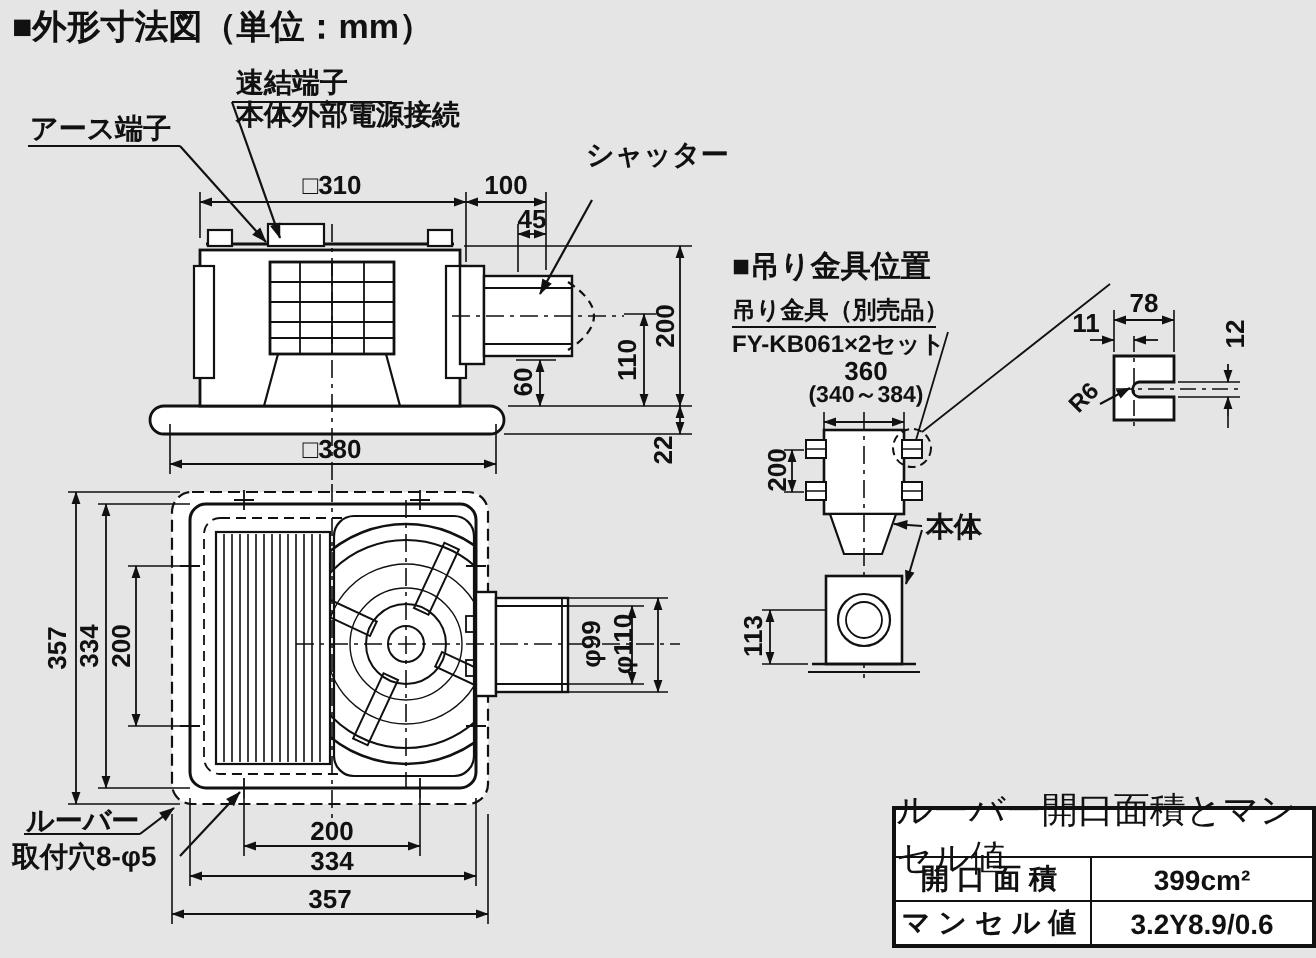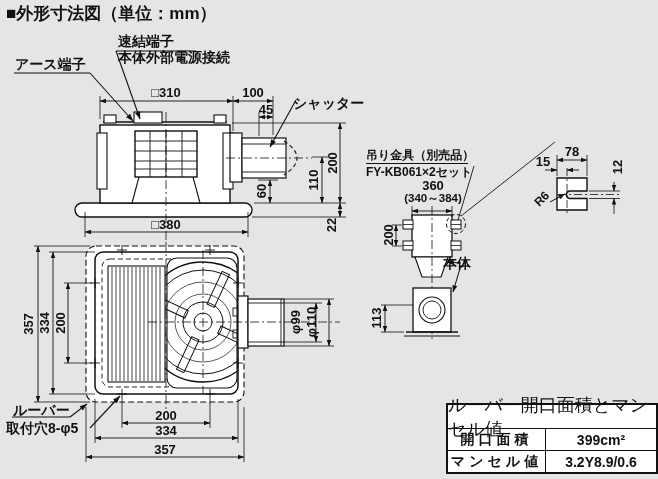--- a/index.html
+++ b/index.html
@@ -177,41 +177,42 @@
       <line x1="614" y1="198.5" x2="614" y2="208" marker-start="url(#a)"></line>
       <line x1="550" y1="202" x2="565" y2="194" stroke-width="1" marker-end="url(#a)"></line>
     </g>
   </svg>
 
   <div class="t page-title" style="left:6px;top:5px">■外形寸法図（単位：mm）</div>
 
   <div class="t lbl" style="left:15px;top:57px">アース端子</div>
   <div class="t lbl" style="left:118px;top:34px">速結端子</div>
   <div class="t lbl" style="left:118px;top:50px">本体外部電源接続</div>
-  <div class="t lbl" style="left:293px;top:96px">シャッター</div>
+  <div class="t lbl" style="left:293px;top:70px">シャッター</div>
 
   <div class="t dim c" style="left:166px;top:86px">□310</div>
   <div class="t dim c" style="left:253px;top:86px">100</div>
   <div class="t dim c" style="left:266px;top:103px">45</div>
   <div class="t dim v" style="left:333px;top:163px">200</div>
   <div class="t dim v" style="left:314px;top:180px">110</div>
   <div class="t dim v" style="left:262px;top:191px">60</div>
   <div class="t dim v" style="left:332px;top:225px">22</div>
   <div class="t dim c" style="left:166px;top:218px">□380</div>
 
+  <div class="t h2" style="left:366px;top:126px">■吊り金具位置</div>
   <div class="t note" style="left:366px;top:149px">吊り金具（別売品）</div>
   <div class="t note" style="left:366px;top:166px">FY-KB061×2セット</div>
   <div class="t dim c" style="left:433px;top:179px">360</div>
   <div class="t dim c sm" style="left:433px;top:192px">(340～384)</div>
   <div class="t dim v" style="left:389px;top:235px">200</div>
-  <div class="t lbl" style="left:443px;top:256px">本体</div>
+  <div class="t lbl" style="left:463px;top:256px">本体</div>
   <div class="t dim v" style="left:377px;top:318px">113</div>
 
   <div class="t dim c" style="left:572px;top:145px">78</div>
-  <div class="t dim c" style="left:543px;top:155px">15</div>
+  <div class="t dim c" style="left:543px;top:155px">11</div>
   <div class="t dim v" style="left:618px;top:167px">12</div>
   <div class="t r45" style="left:542px;top:199px">R6</div>
 
   <div class="t lbl" style="left:13px;top:403px">ルーバー</div>
   <div class="t lbl" style="left:6px;top:421px">取付穴8-φ5</div>
   <div class="t dim v" style="left:29px;top:324px">357</div>
   <div class="t dim v" style="left:45px;top:323px">334</div>
   <div class="t dim v" style="left:61px;top:323px">200</div>
   <div class="t dim c" style="left:166px;top:409px">200</div>
   <div class="t dim c" style="left:166px;top:424px">334</div>

